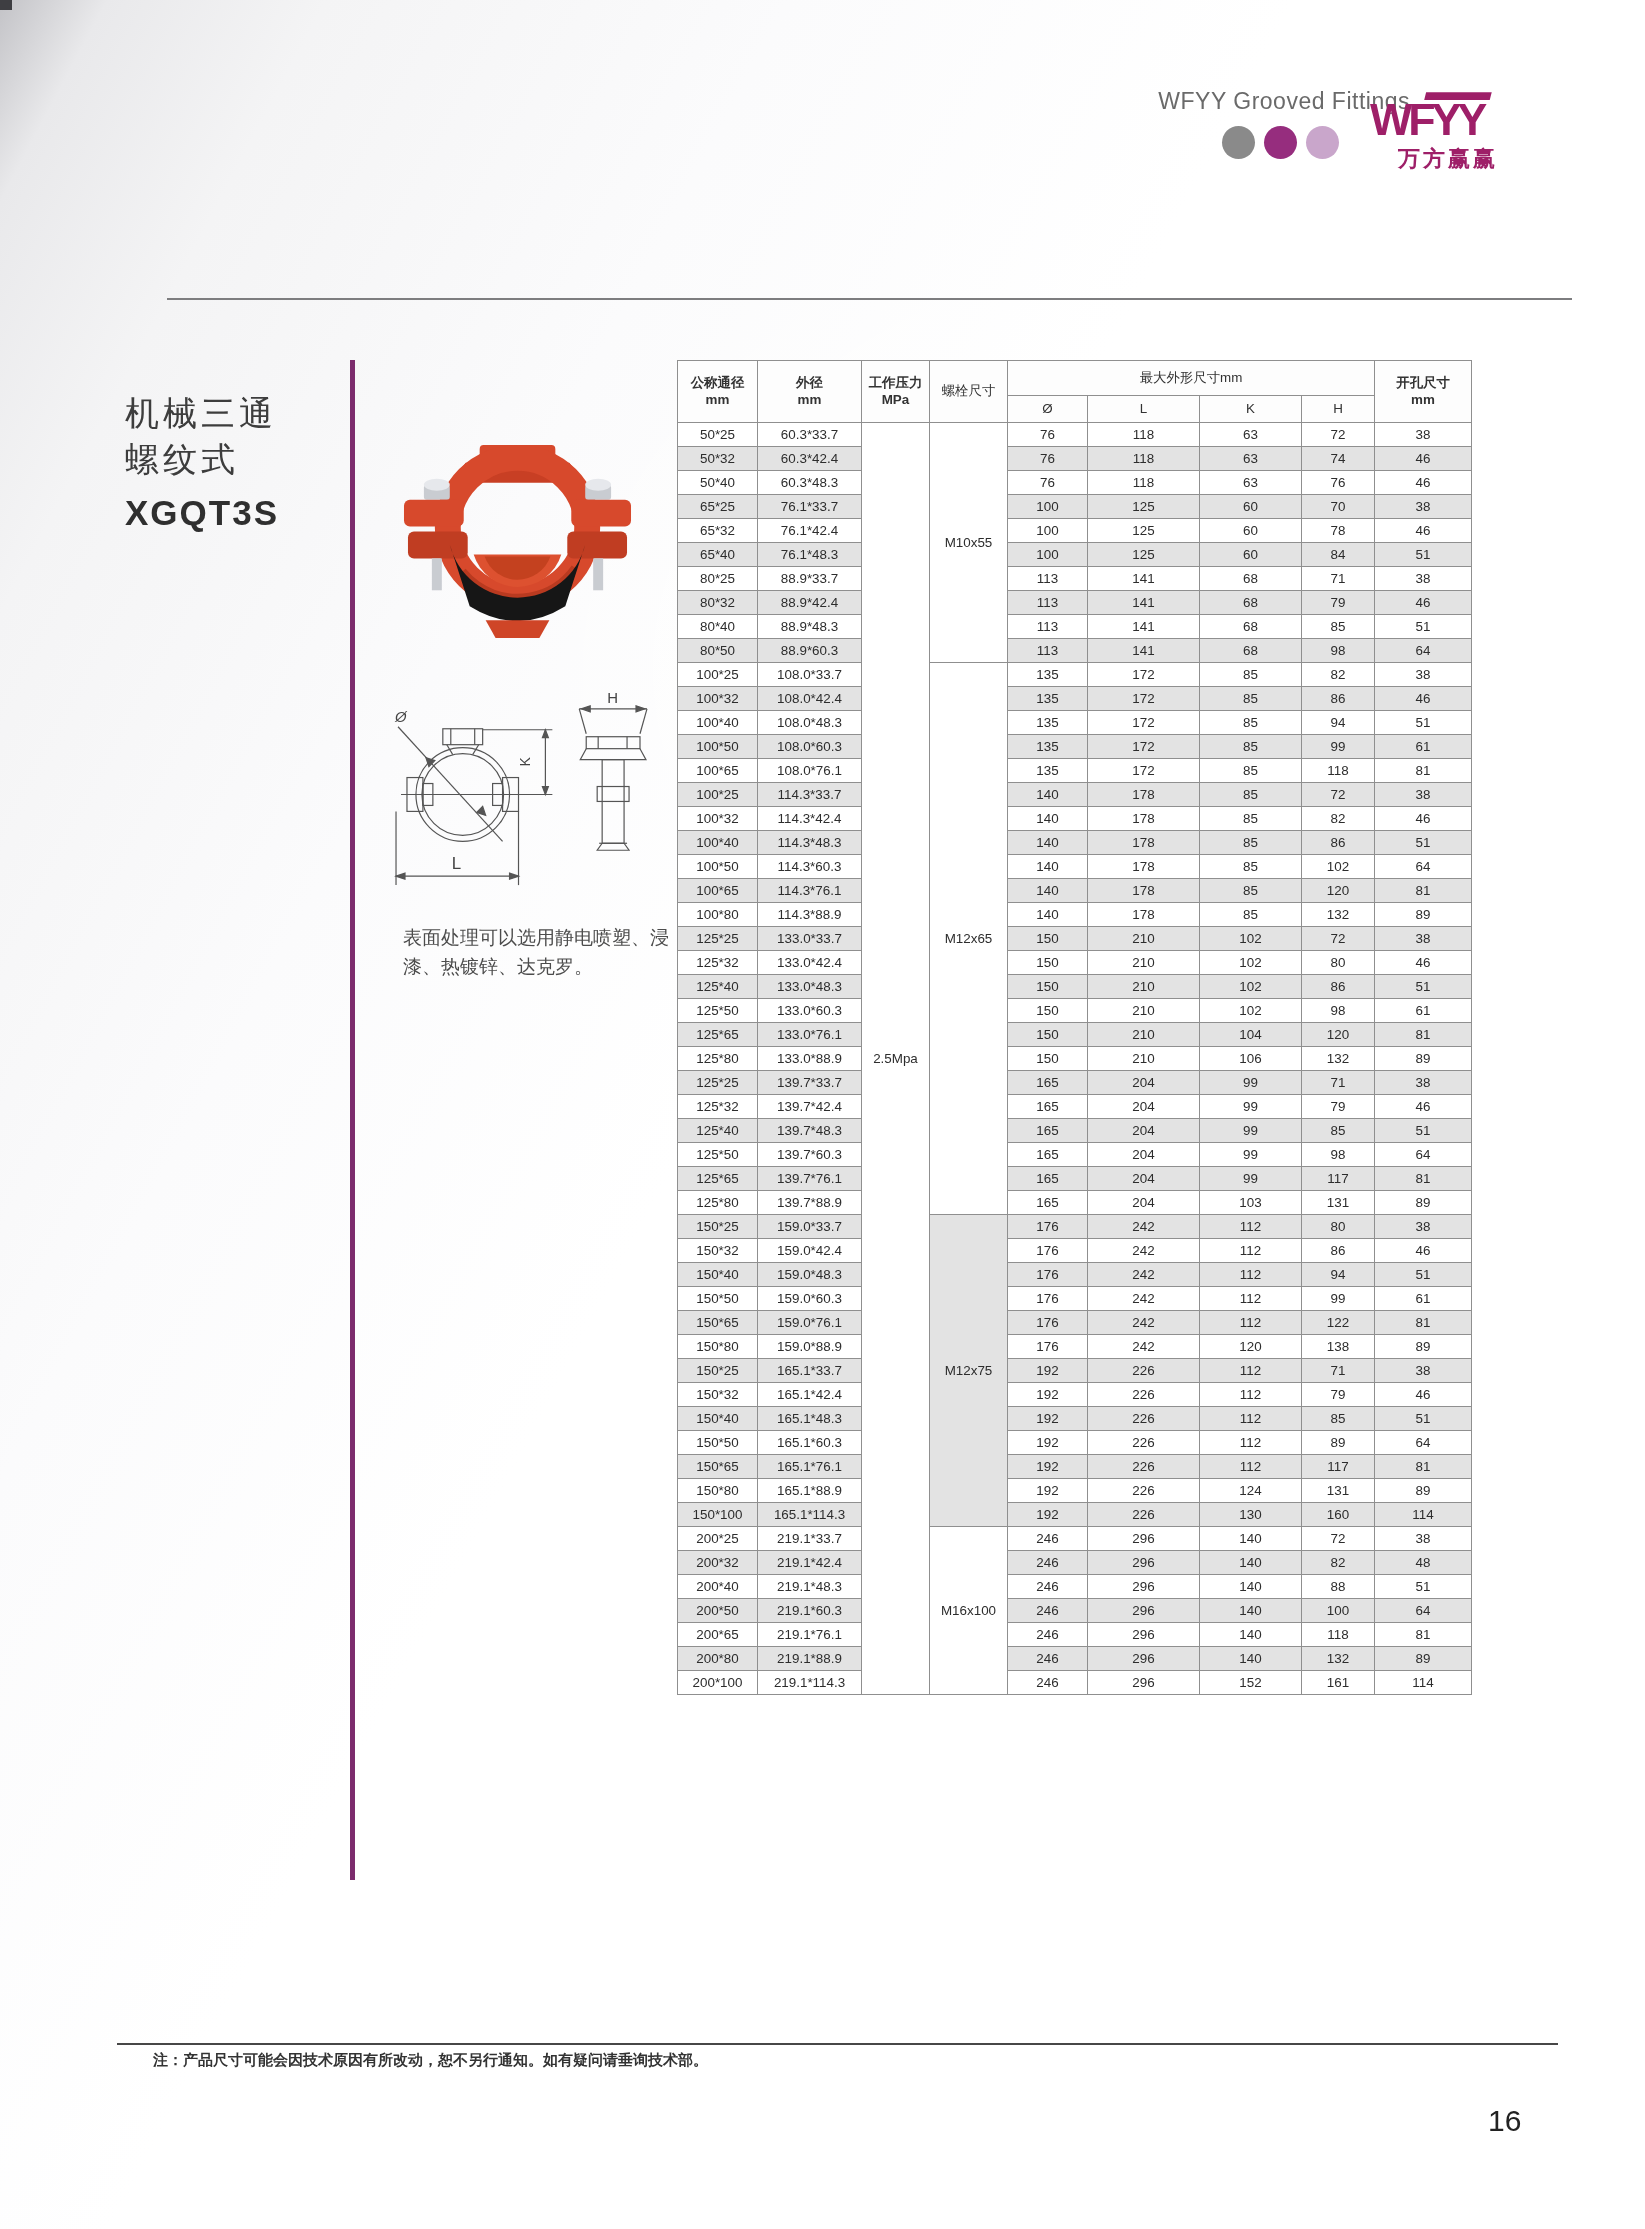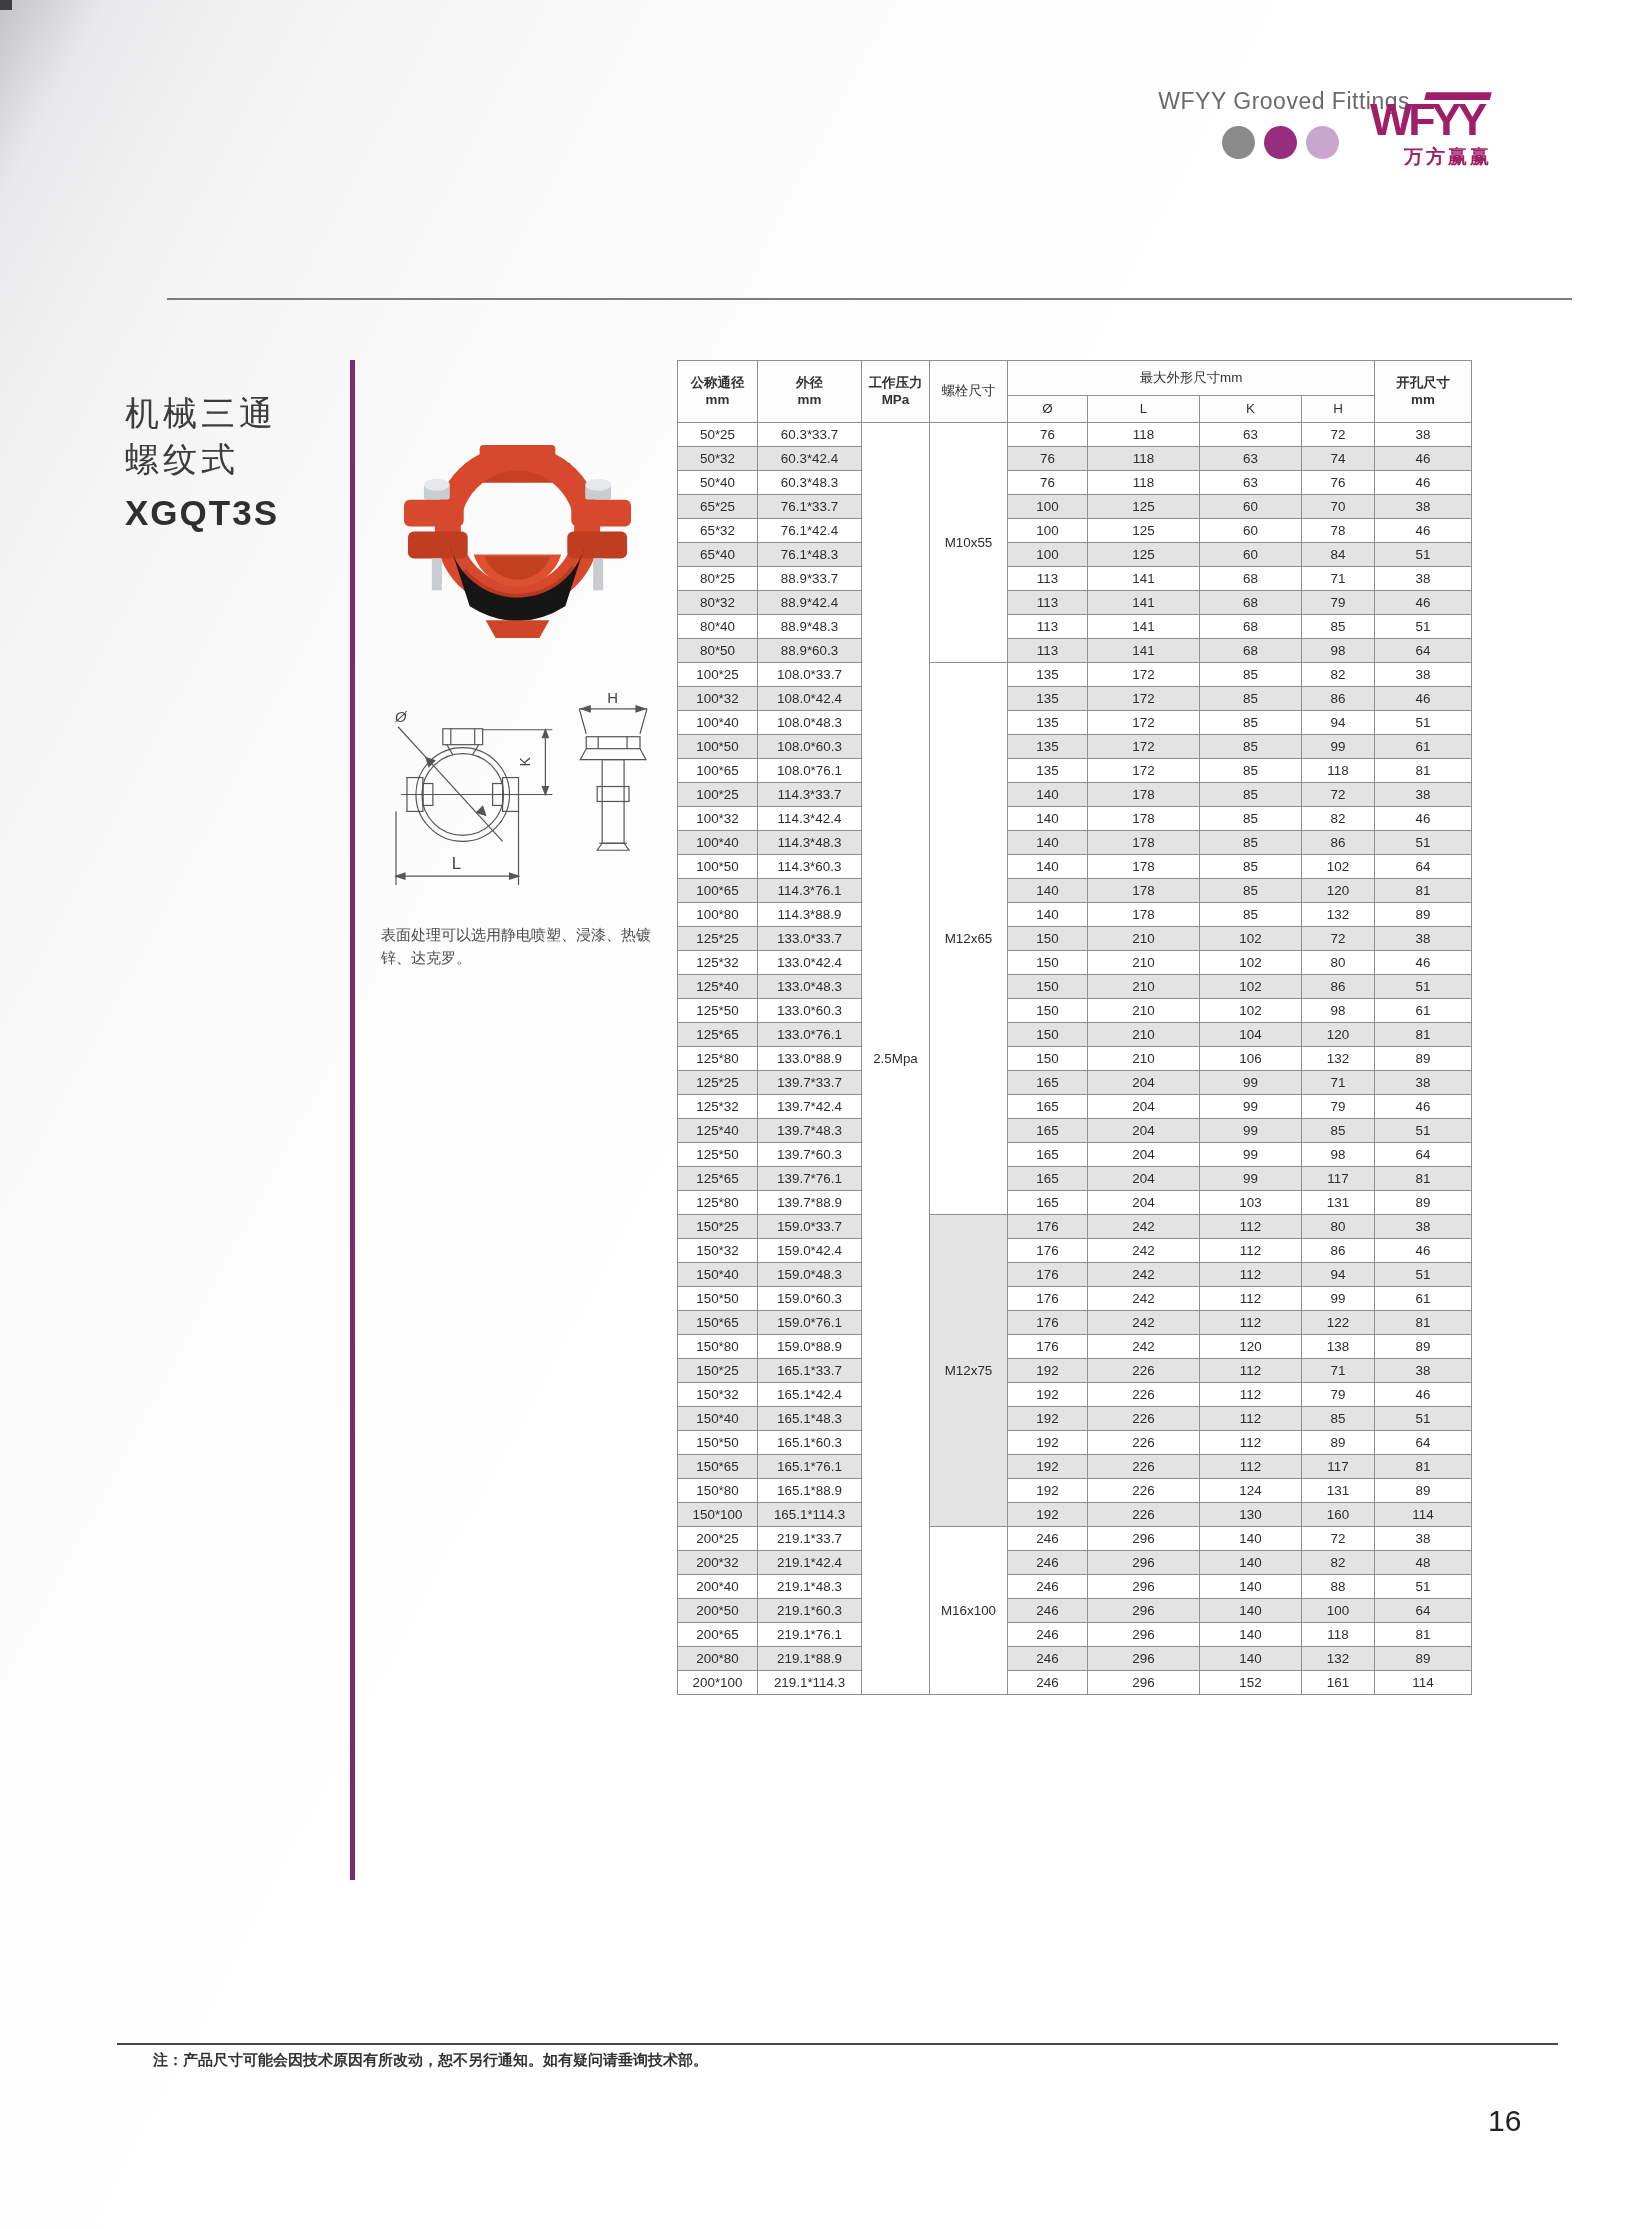--- a/index.html
+++ b/index.html
@@ -13,30 +13,30 @@
   .corner-mark{position:absolute;left:0;top:0;width:12px;height:10px;background:#3e3e42;}
   
   .brand-title{position:absolute;left:1080px;top:88px;width:330px;text-align:right;
     font-size:23px;color:#6a6a6a;letter-spacing:0.5px;}
   .brand-dots{position:absolute;left:1222px;top:126px;display:flex;gap:9px;}
   .brand-dots span{width:33px;height:33px;border-radius:50%;display:block;}
   .dot-gray{background:var(--dot-gray,#8a8a8a);}
   .dot-magenta{background:var(--dot-magenta,#962d7e);}
   .dot-lilac{background:var(--dot-lilac,#c9a6cb);}
   .logo{position:absolute;left:1361px;top:90px;width:174px;text-align:center;}
-  .logo-cn{font-size:19px;font-weight:bold;color:var(--brand-magenta,#9e1f68);letter-spacing:3px;margin-top:-2px;}
+  .logo-cn{font-size:22px;font-weight:bold;color:var(--brand-magenta,#9e1f68);letter-spacing:3px;margin-top:-2px;}
   .header-divider{position:absolute;left:167px;top:298px;width:1405px;height:2px;background:#7d7d7f;}
   
   .product-title{position:absolute;left:125px;top:391px;width:217px;color:#3d3d3d;}
   .product-title .t1,.product-title .t2{font-size:34px;letter-spacing:4px;line-height:1.35;}
   .product-title .model{font-size:35px;font-weight:bold;letter-spacing:2px;margin-top:10px;color:#2f2f2f;}
   .accent-line{position:absolute;left:350px;top:360px;width:5px;height:1520px;background:var(--accent-purple,#7c2c6d);}
   .product-photo{position:absolute;left:388px;top:423px;}
   .dim-drawing{position:absolute;left:381px;top:670px;}
-  .surface-note{position:absolute;left:381px;top:923px;width:279px;font-size:15px;line-height:1.55;color:#4c4c4c;}
+  .surface-note{position:absolute;left:403px;top:923px;width:279px;font-size:19px;line-height:1.55;color:#4c4c4c;}
   
   .spec-table{position:absolute;left:677px;top:360px;border-collapse:collapse;table-layout:fixed;width:793px;
     font-size:13.4px;color:#2d2d2d;}
   .spec-table th,.spec-table td{border:1px solid #8f8f8f;text-align:center;padding:0;background:transparent;}
   .spec-table thead th{font-weight:normal;line-height:1.2;background:#fdfdfd;font-size:13.4px;color:#333;}
   .spec-table thead tr:first-child th{height:34px;}
   .spec-table thead tr:last-child th{height:26px;}
   .spec-table td{height:23px;line-height:23px;}
   .spec-table tbody tr:nth-child(even){background:var(--table-stripe,#e3e3e3);}
   .spec-table tbody tr:nth-child(odd){background:#ffffff;}

